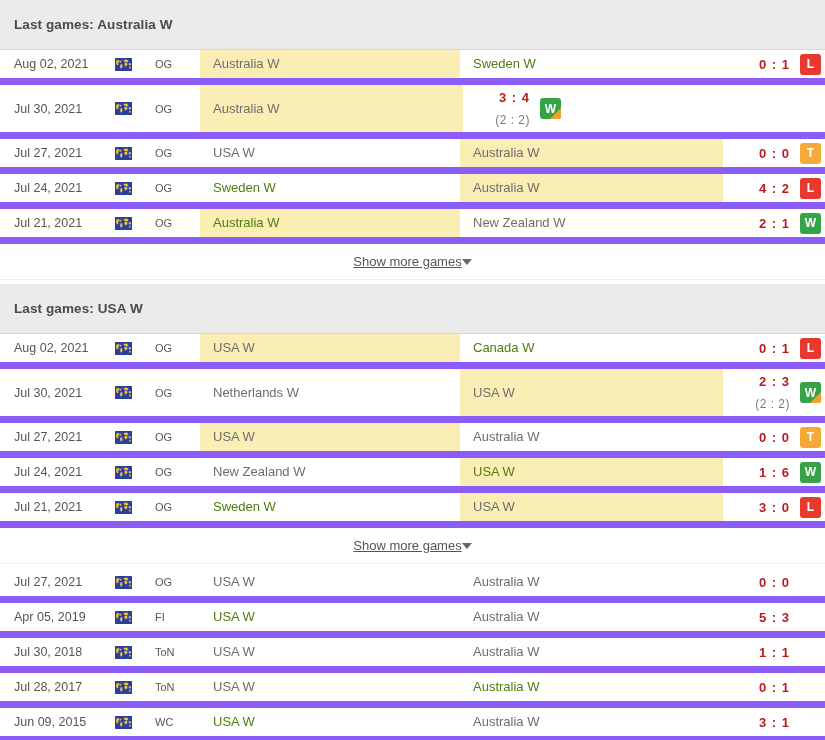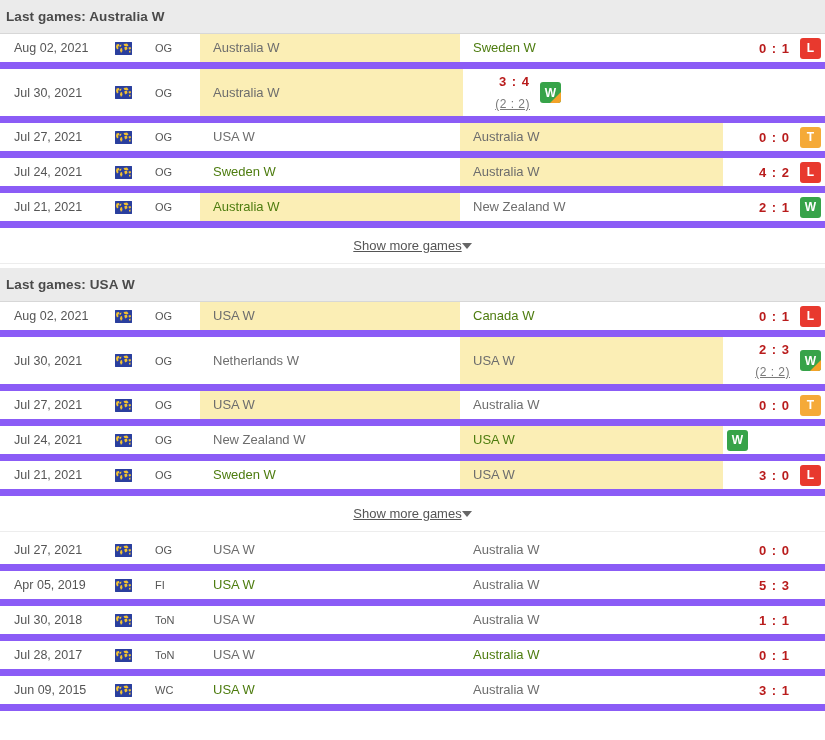--- a/index.html
+++ b/index.html
@@ -15,26 +15,26 @@
     color: #4a4a4a;
     overflow: hidden;
   }
   .page {
     width: 825px;
     position: relative;
   }
 
   
   .section-header {
-    height: 34px;
+    height: 50px;
     background: #ebebeb;
     border-bottom: 1px solid #d7d7d7;
     display: flex;
     align-items: center;
-    padding-left: 6px;
+    padding-left: 14px;
     box-sizing: border-box;
   }
   .section-header .title {
     font-size: 13.5px;
     font-weight: bold;
     color: #4a4a4a;
     letter-spacing: 0.1px;
   }
 
   
@@ -128,21 +128,20 @@
     letter-spacing: 1px;
     white-space: nowrap;
   }
   .score-ht {
     font-size: 12px;
     font-weight: normal;
     color: #7a7a7a;
     letter-spacing: 0.5px;
     white-space: nowrap;
     margin-top: 8px;
-    text-decoration: underline;
   }
 
   .badge {
     width: 21px;
     height: 21px;
     border-radius: 3px;
     color: #ffffff;
     font-size: 12px;
     font-weight: bold;
     display: flex;
@@ -489,20 +488,23 @@
               </svg>
             </span>
             <span>OG</span>
           </div>
           <div class="cell c-home">
             <span class="team">New Zealand W</span>
           </div>
           <div class="cell c-away hl">
             <span class="team win">USA W</span>
           </div>
+          <div class="cell c-score">
+            <span class="score">1 : 6</span>
+          </div>
           <div class="cell c-badge">
             <span class="badge" style="background:#37a349">
               <span>W</span>
             </span>
           </div>
         </div>
         <div class="game-row">
           <div class="cell c-date">Jul 21, 2021</div>
           <div class="cell c-comp">
             <span class="comp-icon">

